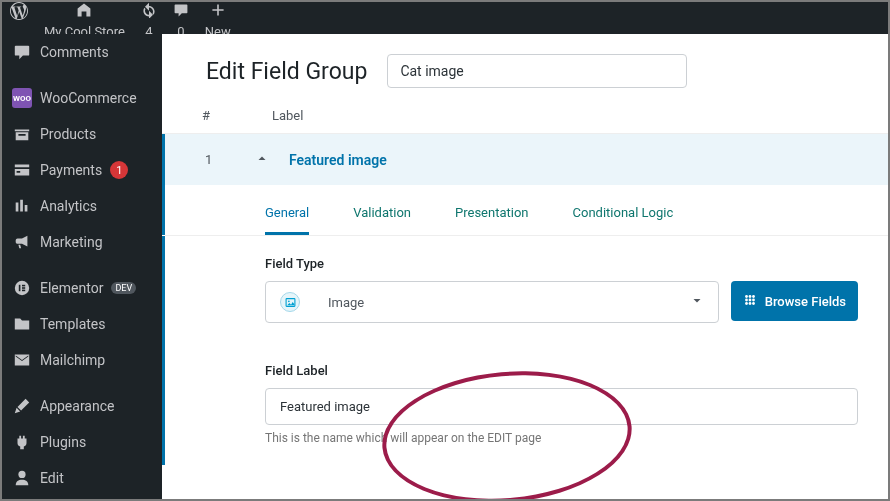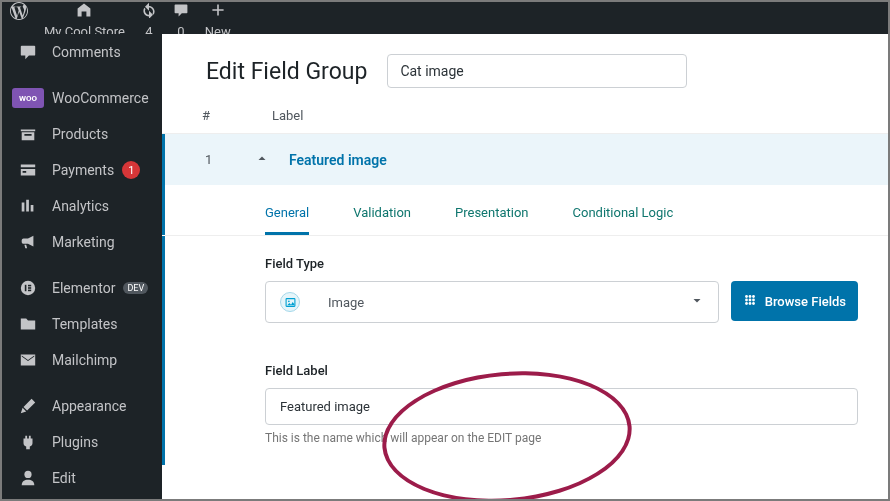--- a/index.html
+++ b/index.html
@@ -6,21 +6,21 @@
     body { width: 890px; height: 501px; overflow: hidden; background: #f0f0f1; position: relative; border: 2px solid #7b7b7b; }
     
     
     .adminbar { height: 32px; background: #1d2327; color: #c3c4c7; display: flex; align-items: center; font-size: 13px; }
     .adminbar-item { display: flex; align-items: center; padding: 0 8px; height: 100%; cursor: pointer; gap: 6px; flex-direction: column; }
     .adminbar .icon { display: inline-flex; align-items: center; justify-content: center; }
     
     
     .sidebar { position: absolute; left: 0; top: 32px; bottom: 0; width: 160px; background: #1d2327; color: #c3c4c7; overflow: hidden; }
     .sidebar-item { display: flex; align-items: center; padding: 8px 10px; font-size: 14px; cursor: pointer; gap: 8px; }
-    .sidebar-icon { width: 32px; height: 20px; display: inline-flex; align-items: center; justify-content: center; flex-shrink: 0; }
+    .sidebar-icon { width: 20px; height: 20px; display: inline-flex; align-items: center; justify-content: center; flex-shrink: 0; }
     .badge { background: #d63638; color: #fff; border-radius: 10px; padding: 0 6px; font-size: 11px; min-width: 18px; height: 18px; display: inline-flex; align-items: center; justify-content: center; }
     .dev-badge { background: #50575e; color: #fff; font-size: 9px; padding: 1px 4px; border-radius: 6px; }
     
     
     .main { position: absolute; left: 160px; top: 32px; right: 0; bottom: 0; background: #fff; overflow: hidden; }
     .header { padding: 20px 44px 10px; display: flex; align-items: center; gap: 20px; }
     .title { font-size: 23px; font-weight: 400; color: #1d2327; }
     .title-input { border: 1px solid #ccd0d4; border-radius: 4px; padding: 8px 12px; font-size: 14px; width: 300px; color: #2c3338; }
     
     .field-header { display: flex; padding: 10px 40px; font-size: 13px; color: #50575e; border-bottom: 1px solid #eee; }

